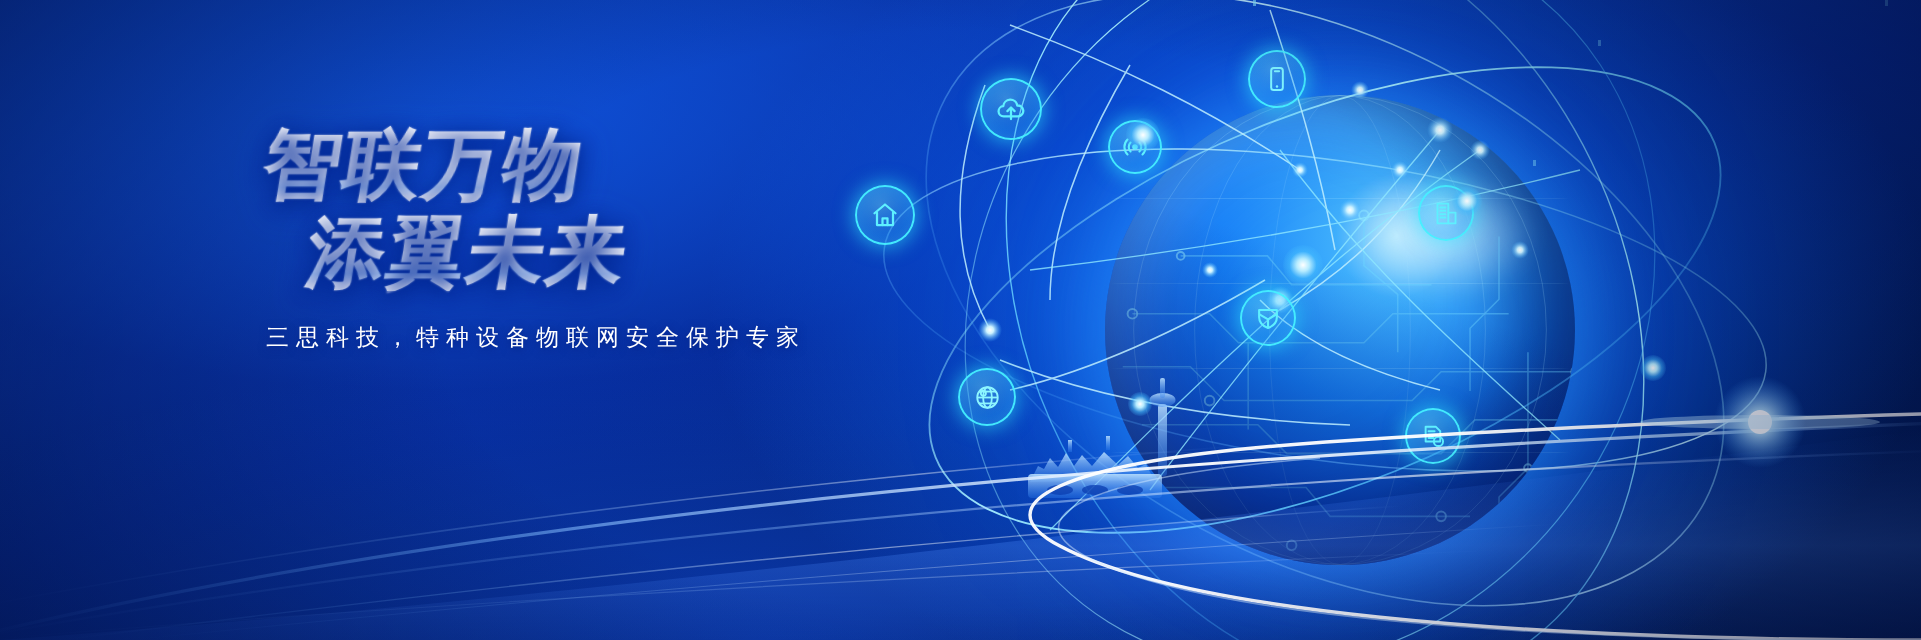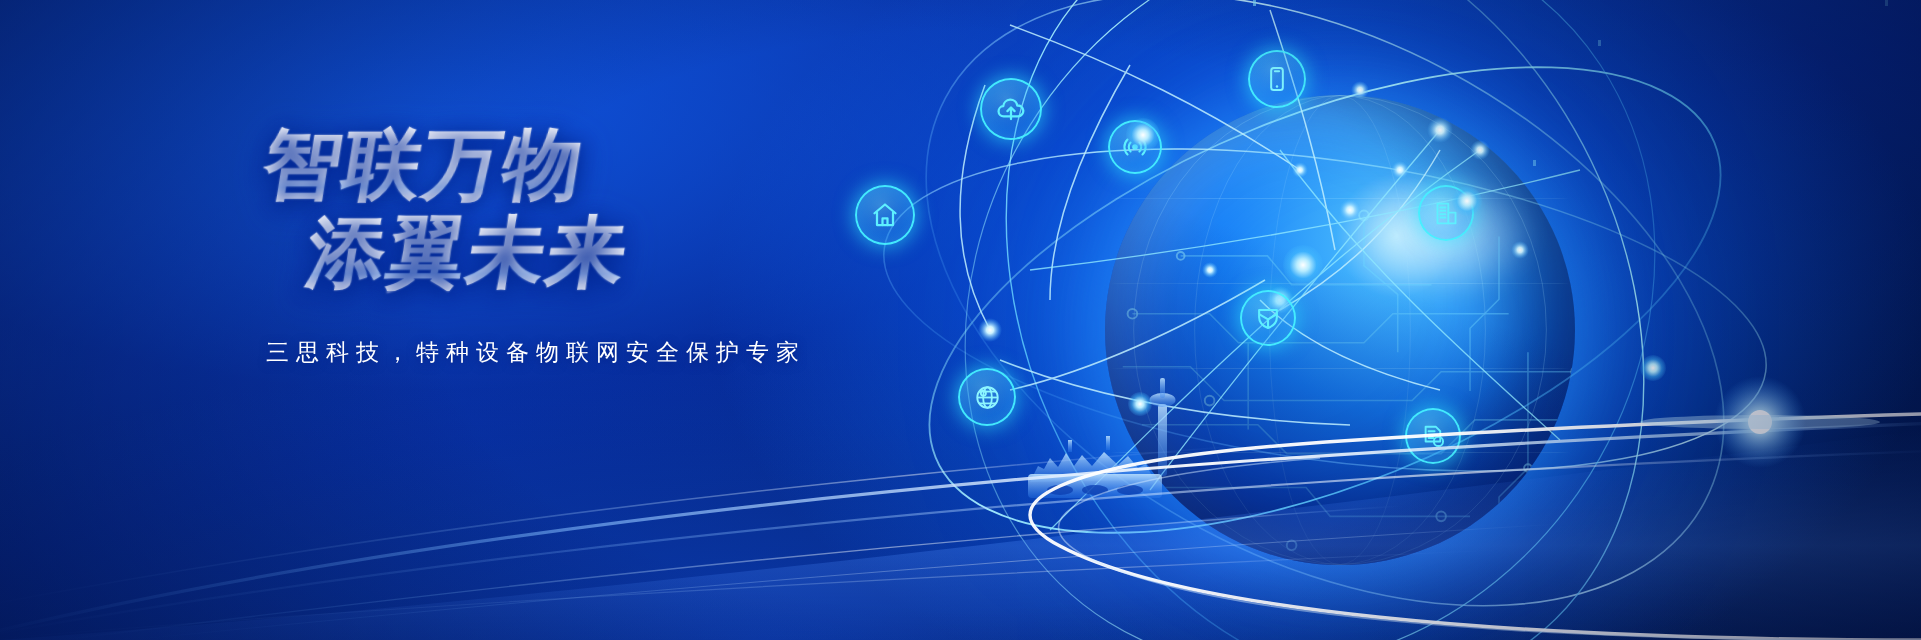--- a/index.html
+++ b/index.html
@@ -107,21 +107,21 @@
     background:linear-gradient(180deg,#ffffff 0%,#ffffff 52%,#e3f1ff 66%,#8fc4ff 80%,#ffffff 92%);
     -webkit-background-clip:text; background-clip:text; color:transparent;
     filter:drop-shadow(0 4px 14px rgba(0,35,140,.8));
   }
   .hl-2{ margin-top:10px; margin-left:58px;
     background:linear-gradient(180deg,#ffffff 0%,#ffffff 50%,#dcecff 64%,#85bdff 78%,#ffffff 92%);
     -webkit-background-clip:text; background-clip:text; color:transparent;
     filter:drop-shadow(0 4px 14px rgba(0,35,140,.8));
   }
   .subtitle{
-    margin-top:46px; margin-left:16px;
+    margin-top:31px; margin-left:16px;
     font-family:"DejaVu Sans","Liberation Sans",sans-serif;
     font-size:23px; font-weight:400; color:#ffffff;
     letter-spacing:7px;
     text-shadow:0 2px 10px rgba(0,30,130,.9);
   }
 </style>
 </head>
 <body>
 
 <div class="banner">

